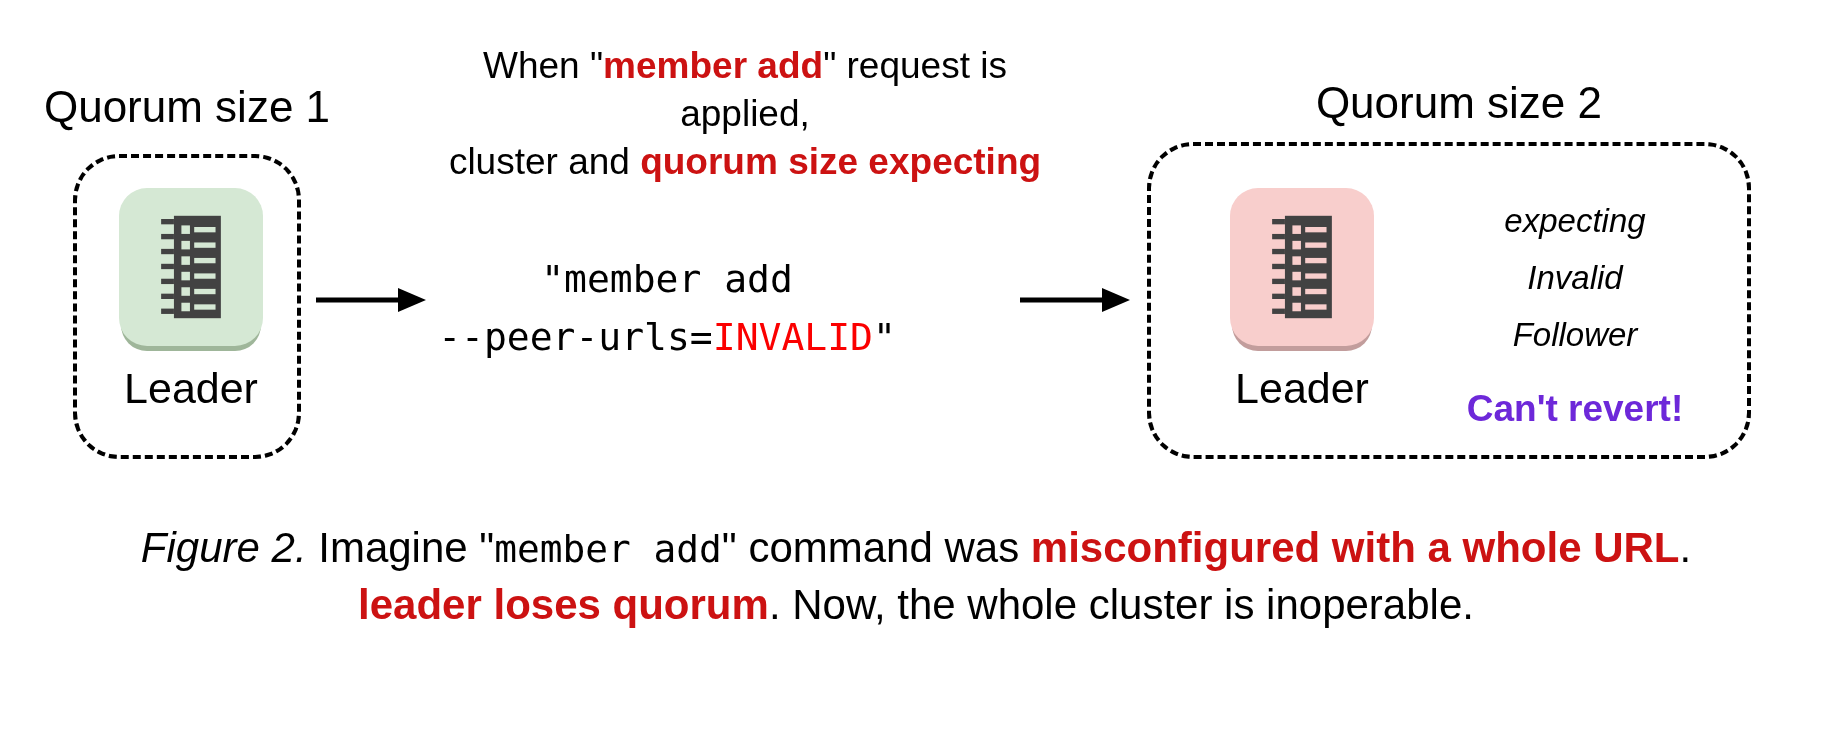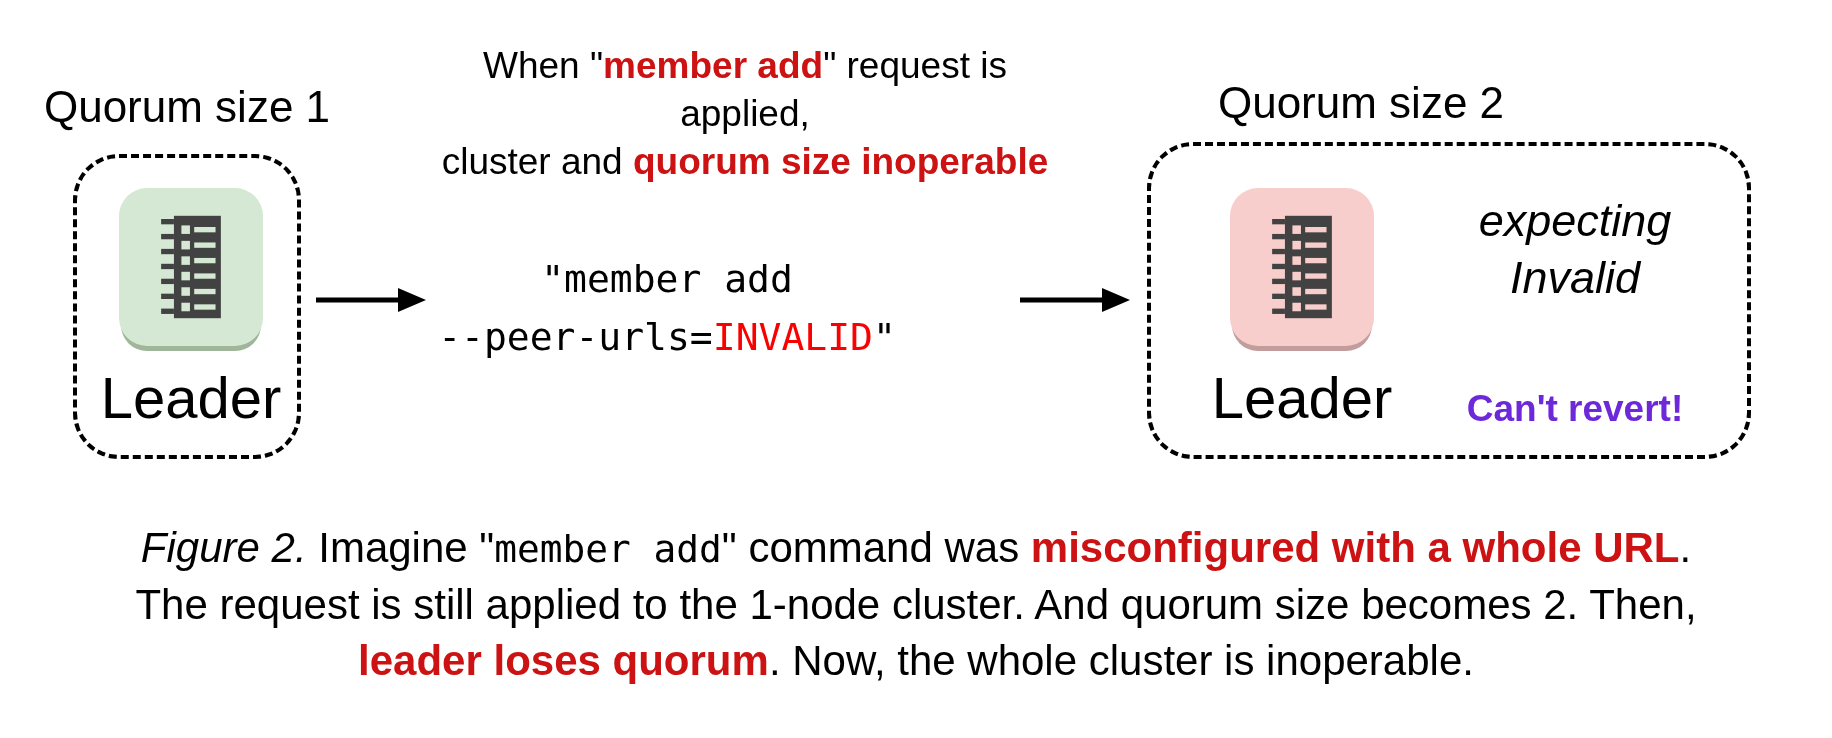--- a/index.html
+++ b/index.html
@@ -23,37 +23,37 @@
     border-radius:28px;
     display:flex;align-items:center;justify-content:center;
   }
   .node-green{background:#d5e8d4;box-shadow:0 7px 0 -2px #9fb69a;}
   .node-pink{background:#f8cecc;box-shadow:0 7px 0 -2px #c29d9c;}
   .server-glyph{width:64px;height:112px;display:block;}
   .server-glyph .dark{fill:#424242;}
   .node-green .server-glyph .row{fill:#d5e8d4;}
   .node-pink .server-glyph .row{fill:#f8cecc;}
 
-  .node-label{font-size:58px;}
+  .node-label{font-size:43px;}
 
   
   .arrow svg{display:block;}
 
   
   .top-note{font-size:37px;line-height:48px;}
   .em-red{color:#cc1212;font-weight:bold;}
   .bright-red{color:#fb0000;}
 
   .command{
     font-family:"DejaVu Sans Mono","Liberation Mono",monospace;
     font-size:38px;line-height:58px;
   }
 
   
-  .expecting{font-size:45px;line-height:57px;font-style:italic;}
+  .expecting{font-size:33px;line-height:57px;font-style:italic;}
   .warning{font-size:37px;font-weight:bold;color:#6d28d9;}
 
   
   .caption{font-size:42px;line-height:56px;}
   .caption .mono{font-family:"DejaVu Sans Mono","Liberation Mono",monospace;font-size:0.90em;}
   .caption .fig{font-style:italic;text-align:center;}
 </style>
 </head>
 <body>
 
@@ -96,36 +96,36 @@
 
   <div class="abs arrow" style="left:314px;top:286px;">
     <svg width="112" height="28" viewBox="0 0 112 28">
       <line x1="2" y1="14" x2="86" y2="14" stroke="#000" stroke-width="5"></line>
       <polygon points="84,2 112,14 84,26" fill="#000"></polygon>
     </svg>
   </div>
 
   <div class="abs top-note center" style="left:415px;top:42px;width:660px;">
     <div><span>When "</span><span class="em-red">member add</span><span>" request is applied,</span></div>
-    <div><span>cluster and </span><span class="em-red">quorum size inoperable</span></div>
+    <div><span>cluster and </span><span class="em-red">quorum size expecting</span></div>
   </div>
 
   <div class="abs command center" style="left:367px;top:250px;width:600px;">
     <div><span>"member add</span></div>
     <div><span>--peer-urls=</span><span class="bright-red">INVALID</span><span>"</span></div>
   </div>
 
   <div class="abs arrow" style="left:1018px;top:286px;">
     <svg width="112" height="28" viewBox="0 0 112 28">
       <line x1="2" y1="14" x2="86" y2="14" stroke="#000" stroke-width="5"></line>
       <polygon points="84,2 112,14 84,26" fill="#000"></polygon>
     </svg>
   </div>
 
-  <div class="abs cluster-title center" style="left:1191px;top:78px;width:340px;">Quorum size 2</div>
+  <div class="abs cluster-title center" style="left:1262px;top:78px;width:340px;text-align:right;">Quorum size 2</div>
 
   <div class="abs dashed-box" style="left:1147px;top:142px;width:604px;height:317px;"></div>
 
   <div class="abs node node-pink" style="left:1230px;top:188px;width:144px;height:158px;">
     <svg class="server-glyph" viewBox="0 0 60 100">
       <g class="dark">
         <rect x="14" y="2" width="44" height="96"></rect>
         <rect x="2" y="5" width="12" height="5"></rect>
         <rect x="2" y="19" width="12" height="5"></rect>
         <rect x="2" y="33" width="12" height="5"></rect>
@@ -149,23 +149,23 @@
           <rect x="33" y="85" width="20" height="5"></rect>
       </g>
     </svg>
   </div>
 
   <div class="abs node-label center" style="left:1202px;top:364px;width:200px;">Leader</div>
 
   <div class="abs expecting center" style="left:1415px;top:192px;width:320px;">
     <div>expecting</div>
     <div>Invalid</div>
+    <div>Follower</div>
   </div>
 
   <div class="abs warning center" style="left:1415px;top:388px;width:320px;">Can't revert!</div>
 
   <div class="abs caption center" style="left:0px;top:520px;width:1832px;">
     <div><span class="fig">Figure 2.</span><span> Imagine "</span><span class="mono">member add</span><span>" command was </span><span class="em-red">misconfigured with a whole URL</span><span>.</span></div>
-    <div><span>The request is still applied to the 1-node cluster. And quorum size becomes 2. Then,</span></div>
     <div><span class="em-red">leader loses quorum</span><span>. Now, the whole cluster is inoperable.</span></div>
   </div>
 
 </div>
 
 </body></html>

